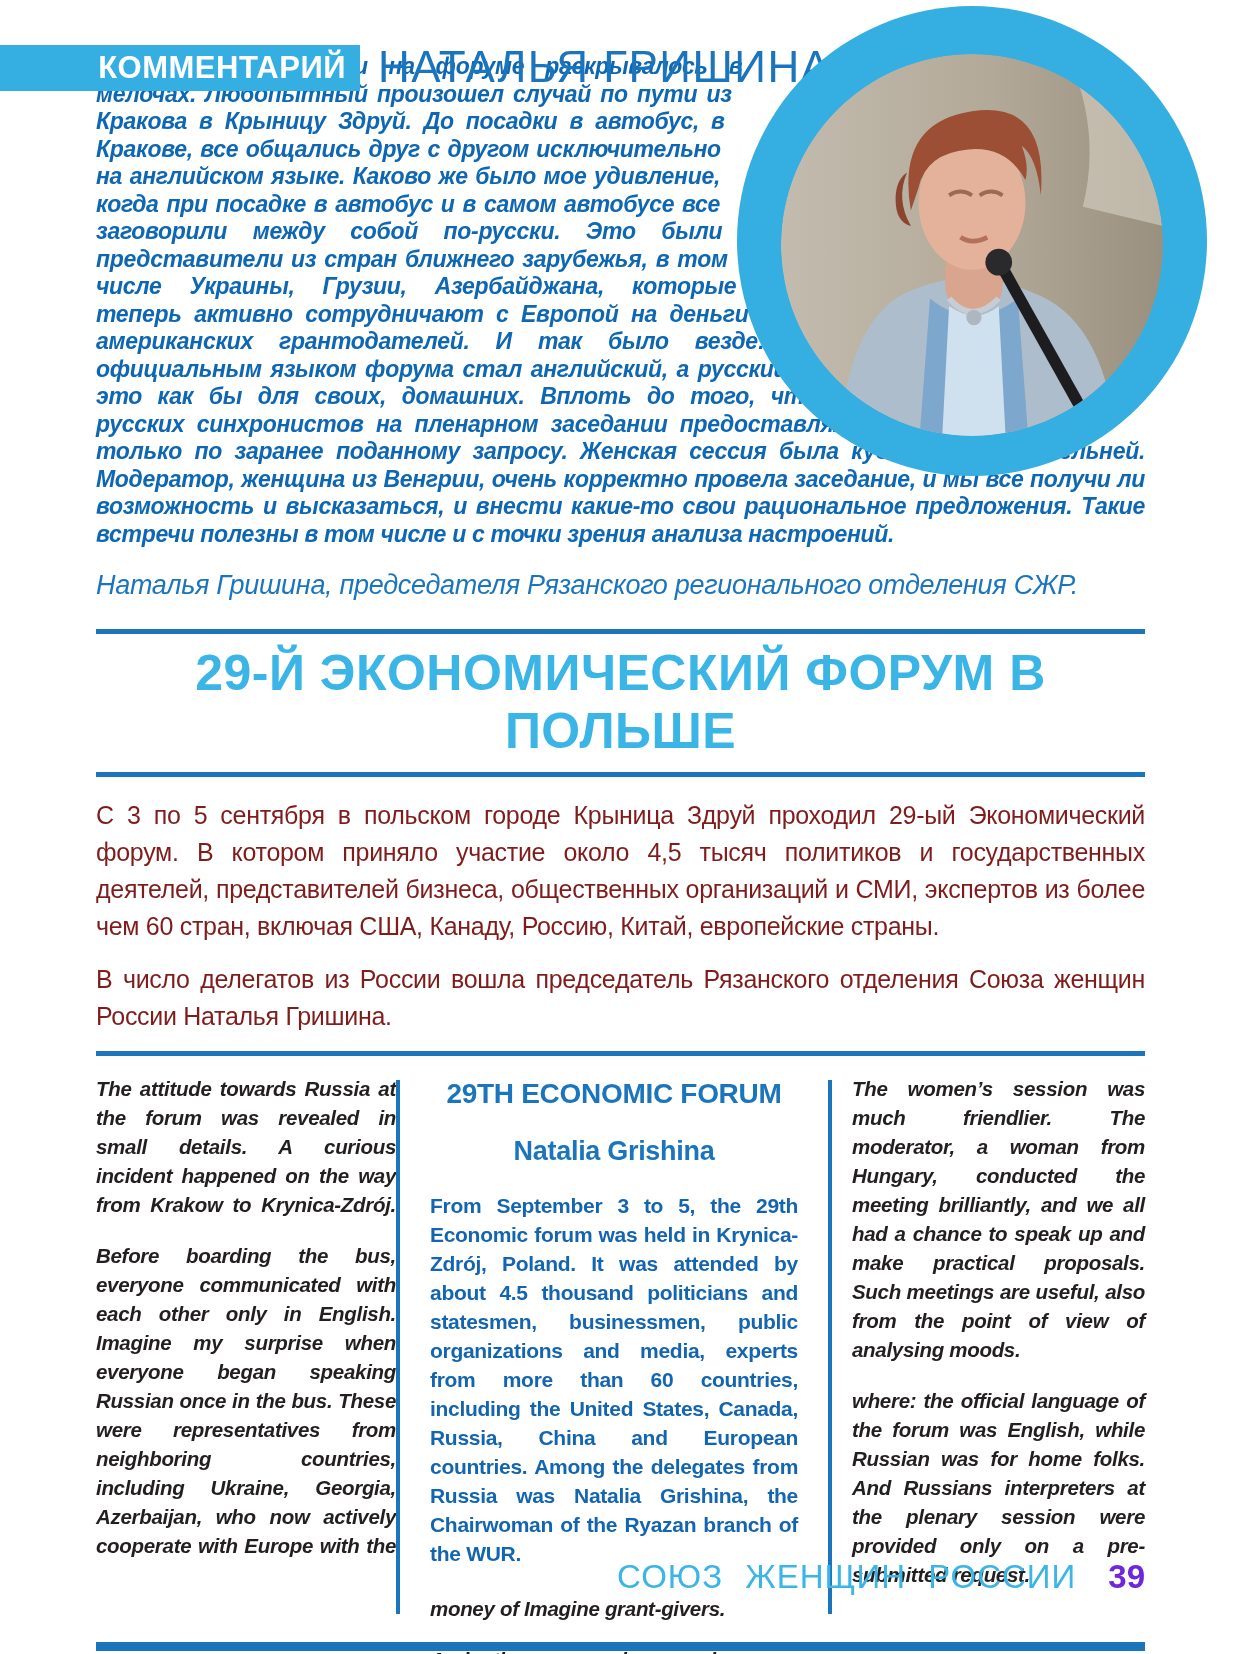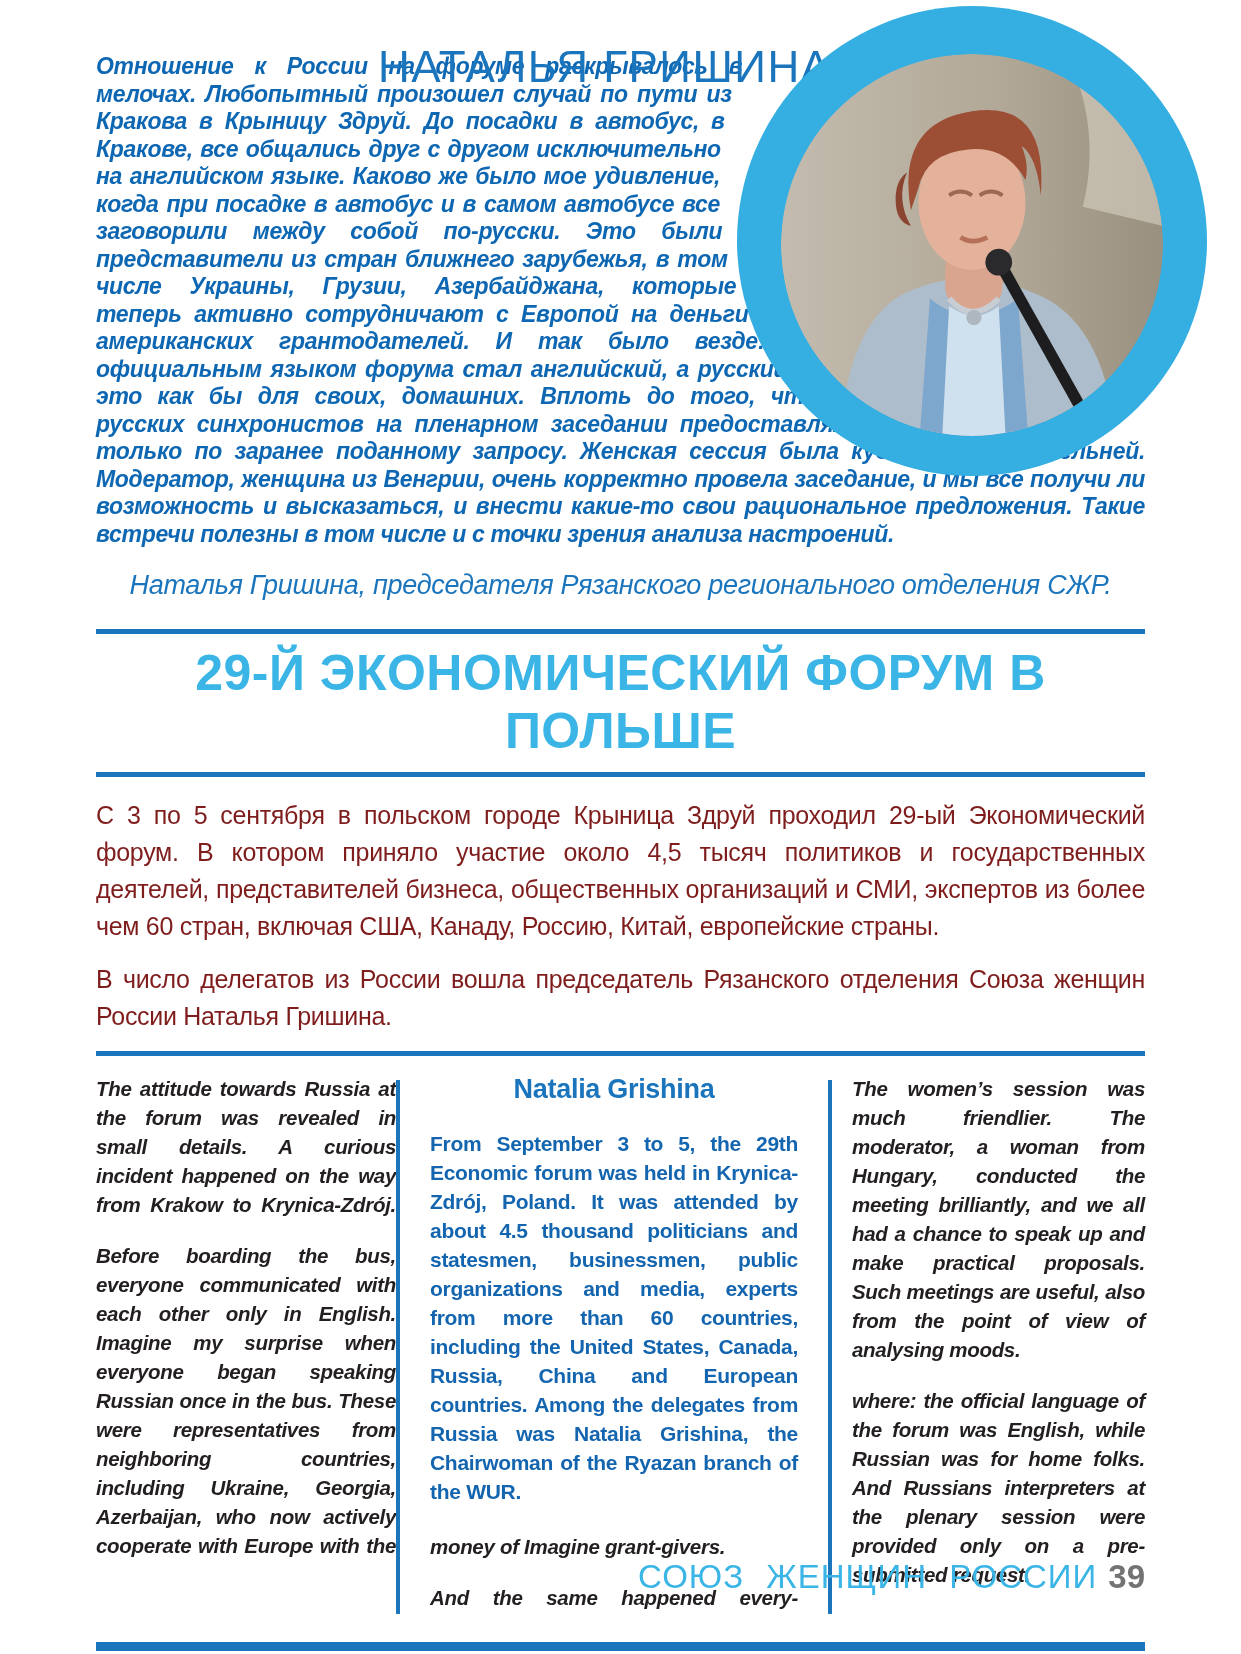--- a/index.html
+++ b/index.html
@@ -50,21 +50,20 @@
     margin:0;
     color:#0e67b2;
     font-weight:bold;font-style:italic;
     font-size:23px;line-height:27.5px;
     letter-spacing:-0.3px;
     text-align:justify;
   }
   .attribution{
     clear:both;
     margin:22px 0 0;
-    text-align:center;
     color:#1b75bc;font-style:italic;
     font-size:27px;letter-spacing:-0.3px;
   }
   
   .rule{height:5px;background:#1b75bc;margin:0 96px;}
   .rule.top{margin-top:28px;}
   .section-title{
     margin:10px 96px 12px;
     text-align:center;
     color:#3ab5e6;font-weight:bold;
@@ -112,31 +111,34 @@
     color:#1465af;font-weight:bold;
     font-size:21px;line-height:29px;
     text-align:justify;
   }
   
   .footer{
     position:absolute;right:96px;top:1558px;
     font-size:33px;white-space:nowrap;
   }
   .footer .brand{color:#3ab5e6;word-spacing:12px;letter-spacing:1px;}
-  .footer .pagenum{color:#737373;font-weight:bold;margin-left:11px;}
+  .footer .pagenum{color:#6d28d9;font-weight:bold;margin-left:32px;}
   .bottom-bar{
     position:absolute;left:96px;right:96px;bottom:3px;
     height:9px;background:#1b75bc;
   }
 </style>
 </head>
 <body>
 
 <div class="page">
 
+  <div class="badge">
+    <span>КОММЕНТАРИЙ</span>
+  </div>
   <div class="author-header">НАТАЛЬЯ ГРИШИНА</div>
 
   <div class="photo-circle">
     <div class="photo-inner">
       <svg viewBox="0 0 200 200">
         <defs>
           <clipPath id="pc">
               <circle cx="100" cy="100" r="100"></circle>
             </clipPath>
           <linearGradient id="wall" x1="0" y1="0" x2="1" y2="0">
@@ -193,20 +195,21 @@
   <div class="columns">
 
     <div class="col left black-it">
       <p class="cont">The attitude towards Russia at the forum was revealed in small details. A curious incident happened on the way from Krakow to Krynica-Zdrój.</p>
       <p class="cont">Before boarding the bus, everyone communicated with each other only in English. Imagine my surprise when everyone began speaking Russian once in the bus. These were representatives from neighboring countries, including Ukraine, Georgia, Azerbaijan, who now actively cooperate with Europe with the</p>
     </div>
 
     <div class="vdiv"></div>
 
     <div class="col center">
+      <h2 class="center-title">29TH ECONOMIC FORUM</h2>
       <h3 class="center-subtitle">Natalia Grishina</h3>
       <p class="blue-par">From September 3 to 5, the 29th Economic forum was held in Krynica-Zdrój, Poland. It was attended by about 4.5 thousand politicians and statesmen, businessmen, public organizations and media, experts from more than 60 countries, including the United States, Canada, Russia, China and European countries.  Among the delegates from Russia was Natalia Grishina, the Chairwoman of the Ryazan branch of the WUR.</p>
       <div class="black-it">
         <p>money of Imagine grant-givers.</p>
         <p class="cont">And the same happened every-</p>
       </div>
     </div>
 
     <div class="vdiv"></div>
 

